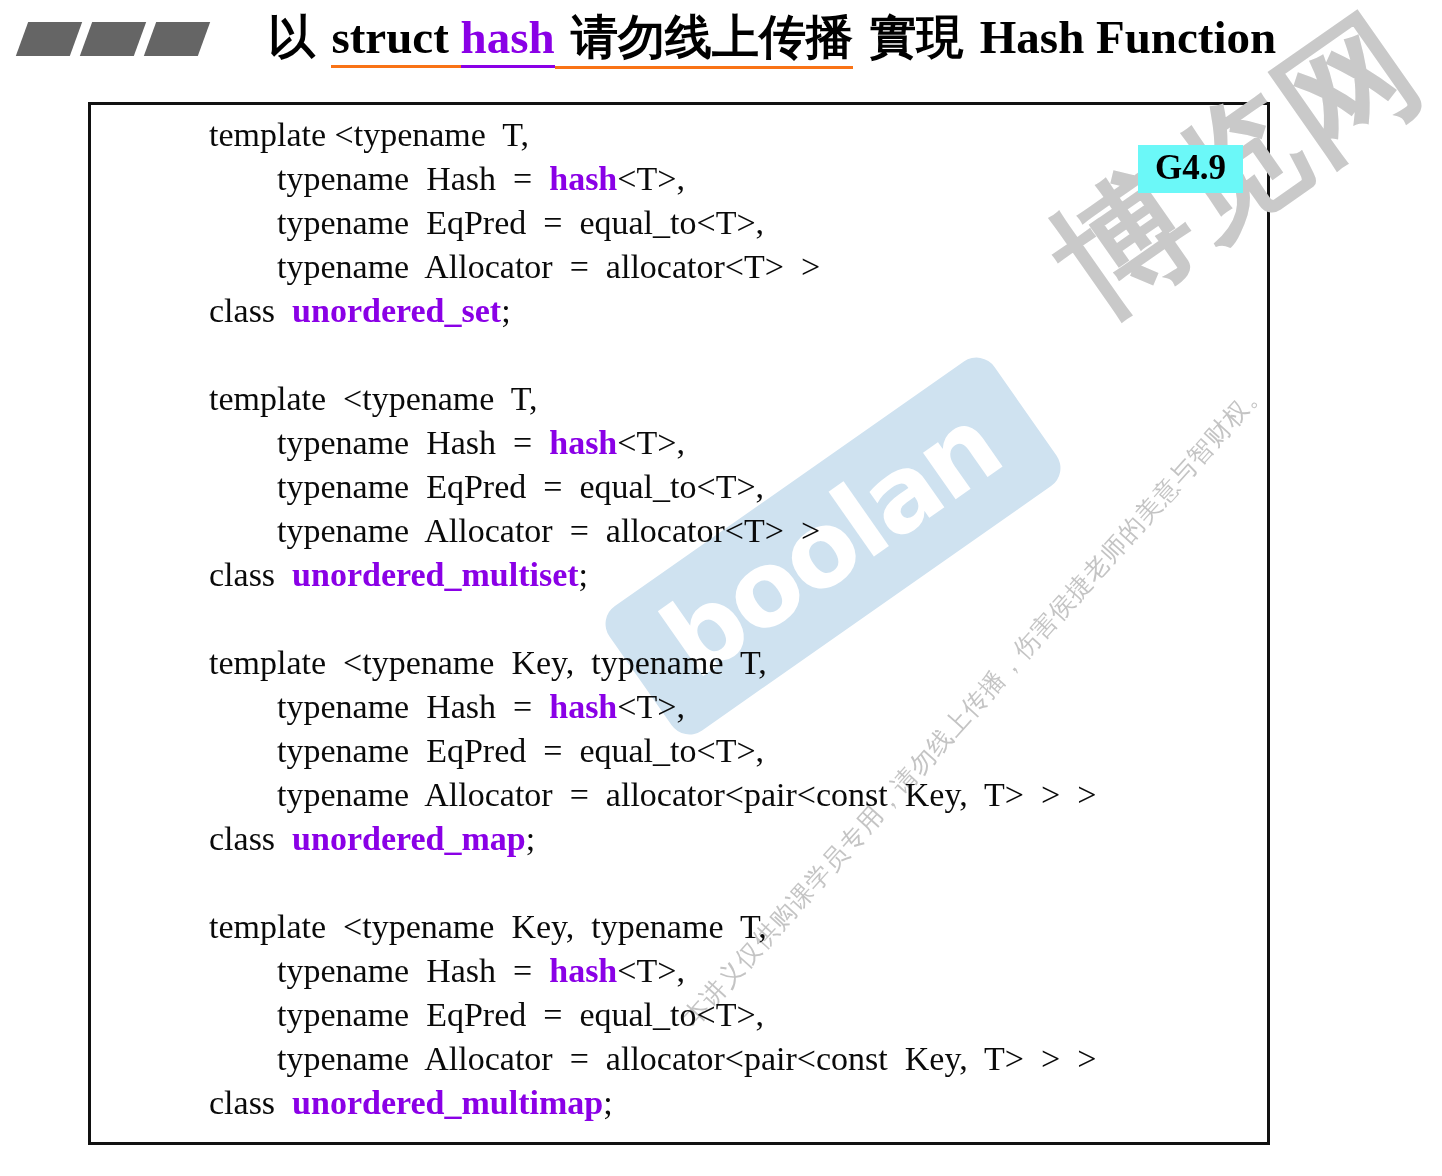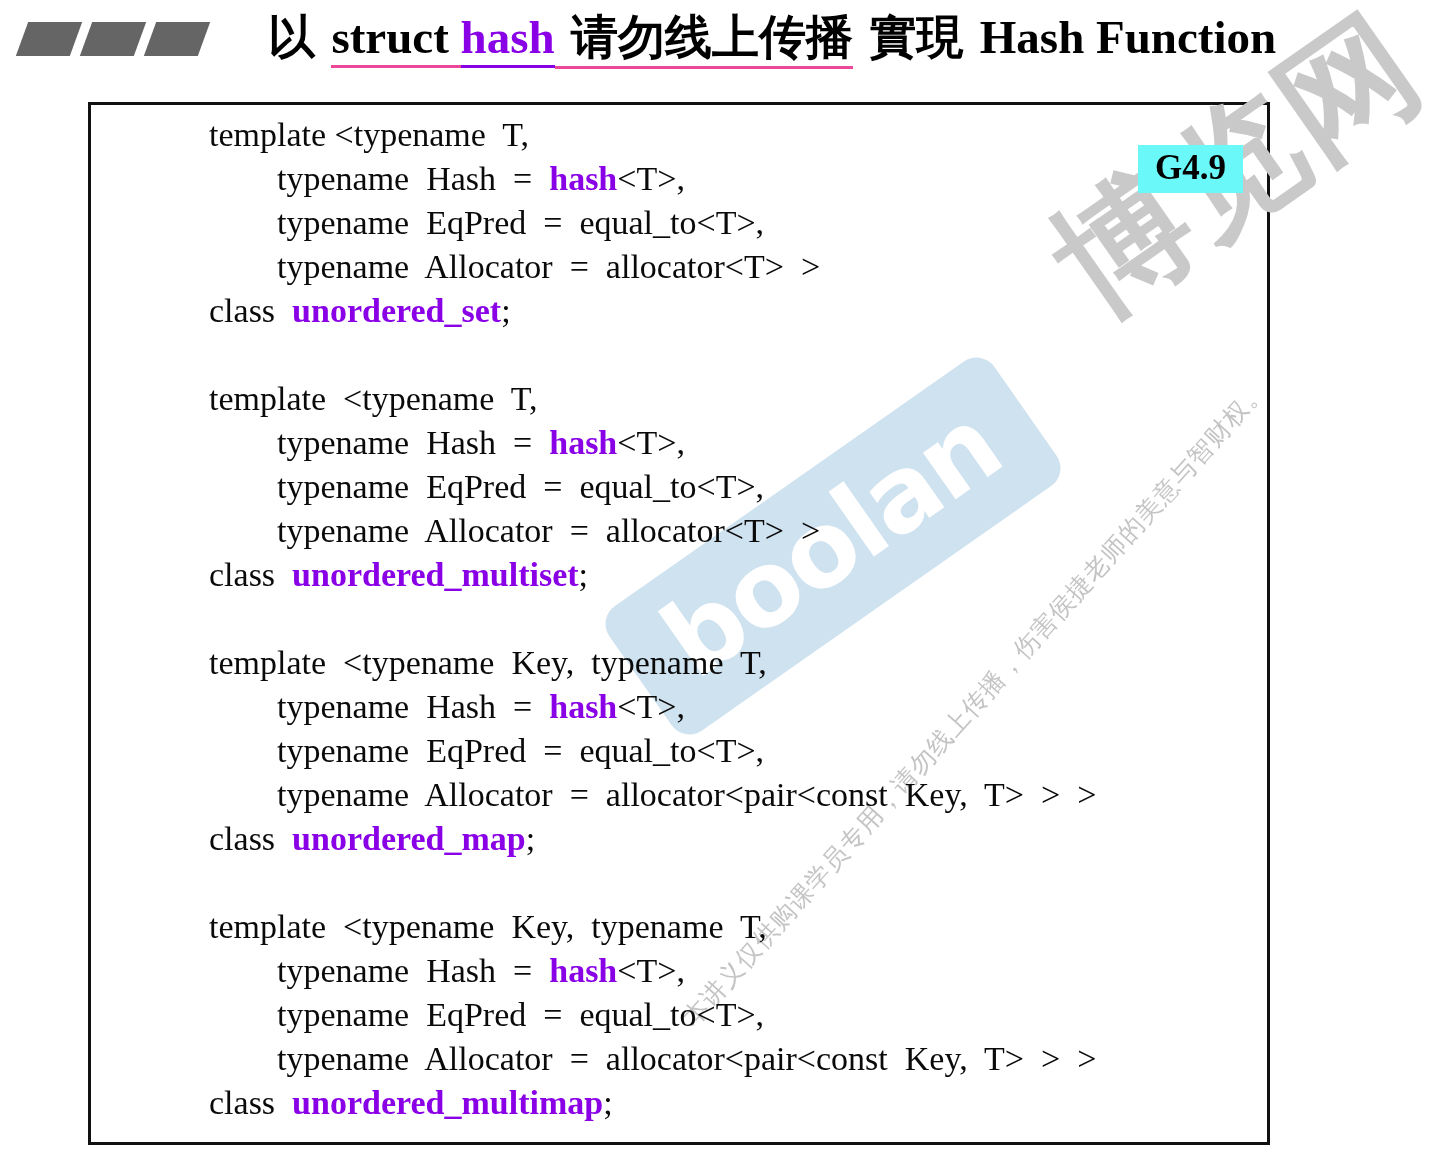--- a/index.html
+++ b/index.html
@@ -46,21 +46,21 @@
     color: #000000;
     white-space: nowrap;
     letter-spacing: 0px;
     line-height: 1.25;
   }
   .slide-title .cjk {
     font-family: "DejaVu Serif", "Liberation Serif", serif;
     font-weight: bold;
   }
   .u-black {
-    border-bottom: 3px solid #ec4899;
+    border-bottom: 3px solid #f97316;
     padding-bottom: 2px;
   }
   .u-purple {
     color: #8A00E6;
     border-bottom: 3px solid #8A00E6;
     padding-bottom: 2px;
   }
 
   
   .code-box {

